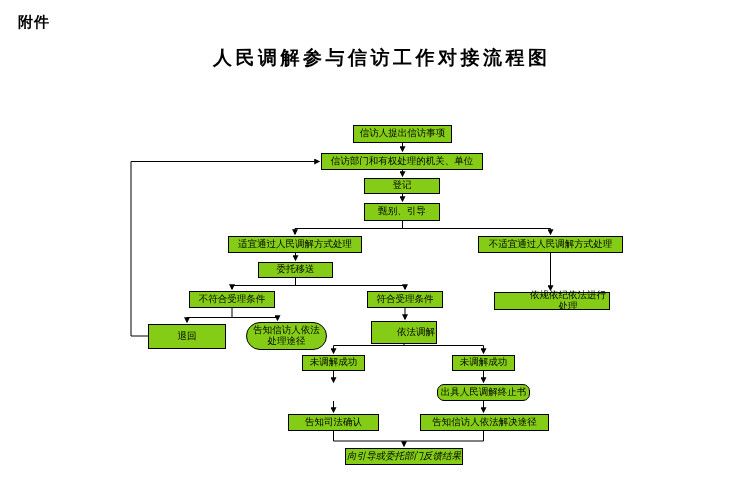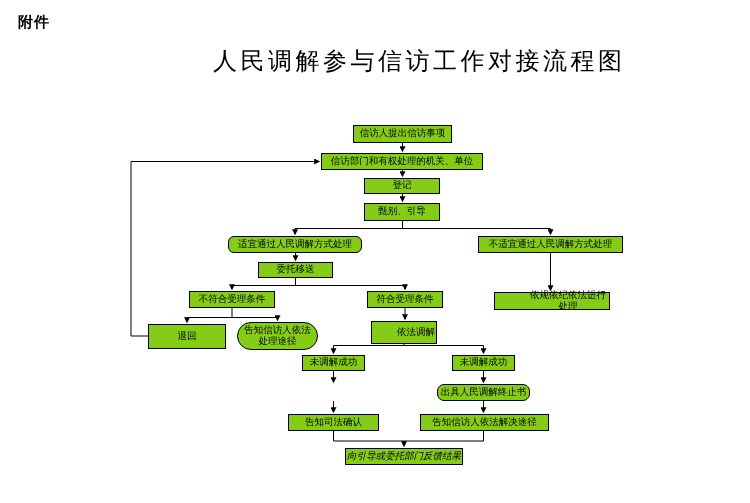--- a/index.html
+++ b/index.html
@@ -18,22 +18,22 @@
     top: 13px;
     font-size: 15px;
     font-weight: bold;
     letter-spacing: 1px;
     white-space: nowrap;
   }
   .title {
     position: absolute;
     left: 213px;
     top: 45px;
-    font-size: 24px;
-    font-weight: normal;
+    font-size: 19px;
+    font-weight: bold;
     letter-spacing: 3.5px;
     white-space: nowrap;
   }
   .flowchart { position: absolute; left: 0; top: 0; width: 750px; height: 503px; }
   .connectors { position: absolute; left: 0; top: 0; }
   .node {
     position: absolute;
     box-sizing: border-box;
     border: 1.5px solid #000000;
     background: #84cc16;
@@ -43,28 +43,28 @@
     text-align: center;
     font-size: 9.5px;
     line-height: 11.5px;
     white-space: pre-line;
   }
   
   .n-submit        { left: 353px; top: 125px; width:  99px; height: 18px; }
   .n-authority     { left: 321px; top: 153px; width: 162px; height: 17px; }
   .n-register      { left: 364px; top: 178px; width:  76px; height: 16px; }
   .n-screen        { left: 364px; top: 203px; width:  76px; height: 18px; }
-  .n-suitable      { left: 228px; top: 236px; width: 134px; height: 17px; border-radius: 6px; }
+  .n-suitable      { left: 228px; top: 236px; width: 134px; height: 17px; }
   .n-unsuitable    { left: 478px; top: 236px; width: 145px; height: 17px; }
   .n-entrust       { left: 258px; top: 262px; width:  75px; height: 16px; }
   .n-handle        { left: 494px; top: 292px; width: 116px; height: 18px; padding-left: 32px; }
   .n-notmeet       { left: 189px; top: 291px; width:  86px; height: 17px; }
   .n-meet          { left: 367px; top: 291px; width:  76px; height: 17px; }
   .n-return        { left: 148px; top: 324px; width:  78px; height: 25px; }
-  .n-informchannel { left: 237px; top: 322px; width:  81px; height: 28px; border-radius: 14px; }
+  .n-informchannel { left: 246px; top: 322px; width:  81px; height: 28px; border-radius: 14px; }
   .n-mediate       { left: 371px; top: 321px; width:  66px; height: 23px; padding-left: 24px; }
   .n-success       { left: 302px; top: 355px; width:  63px; height: 16px; }
   .n-fail          { left: 452px; top: 355px; width:  63px; height: 16px; }
   .n-agreement     { left: 287px; top: 384px; width:  93px; height: 17px; }
   .n-termination   { left: 437px; top: 384px; width:  93px; height: 17px; border-radius: 7px; }
   .n-judicial      { left: 288px; top: 414px; width:  91px; height: 17px; }
   .n-informresolve { left: 420px; top: 414px; width: 129px; height: 17px; }
   .n-feedback      { left: 345px; top: 448px; width: 118px; height: 17px; font-style: italic; }
 </style>
 </head>

